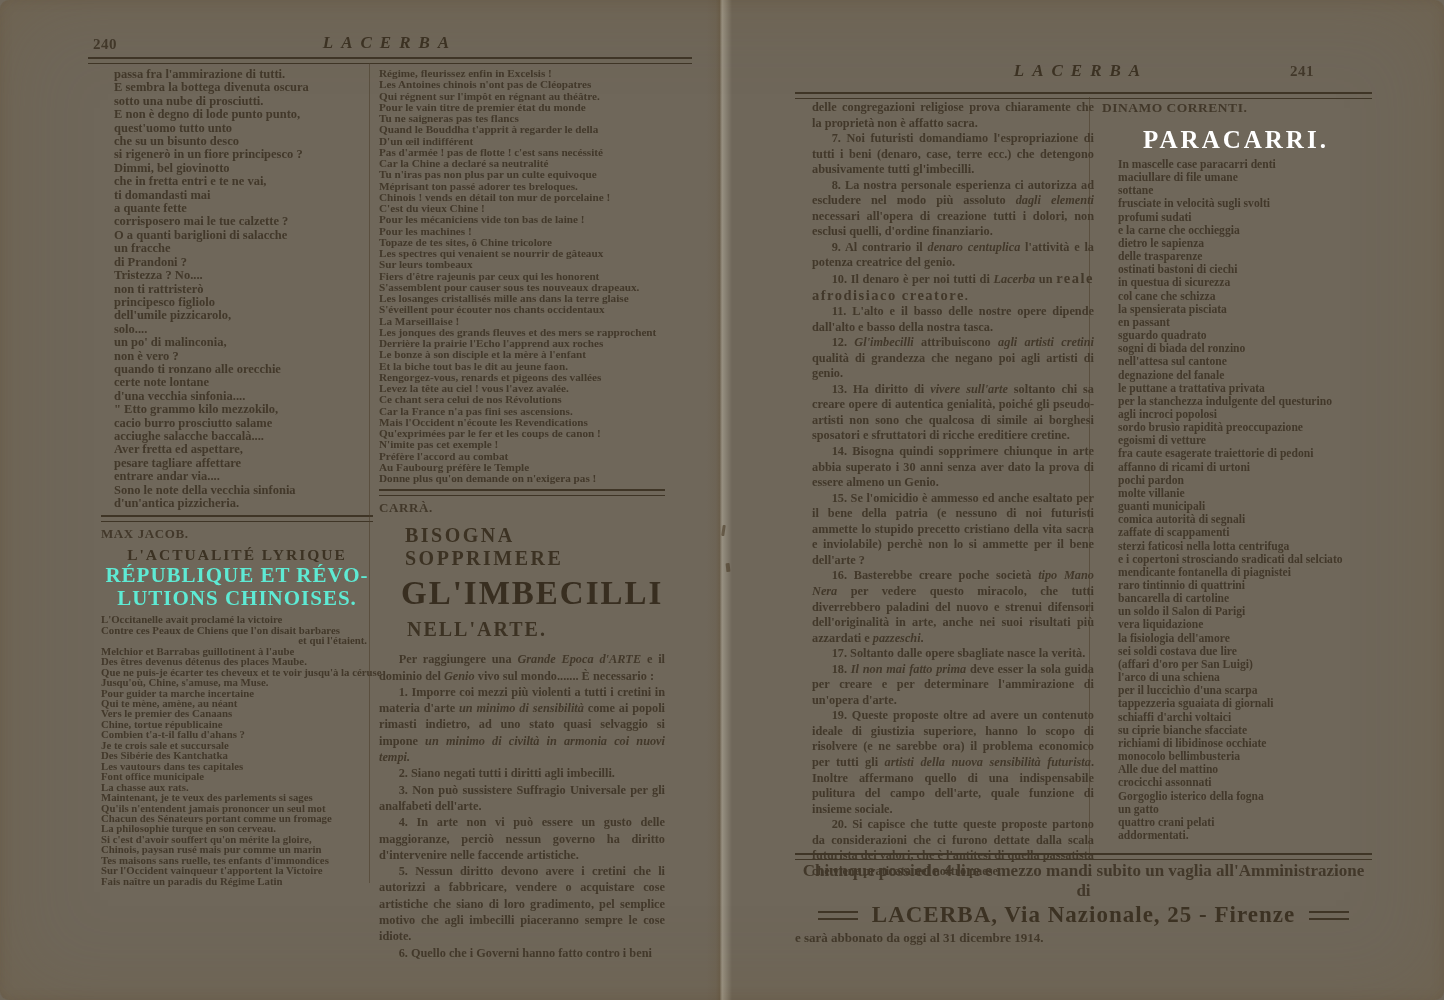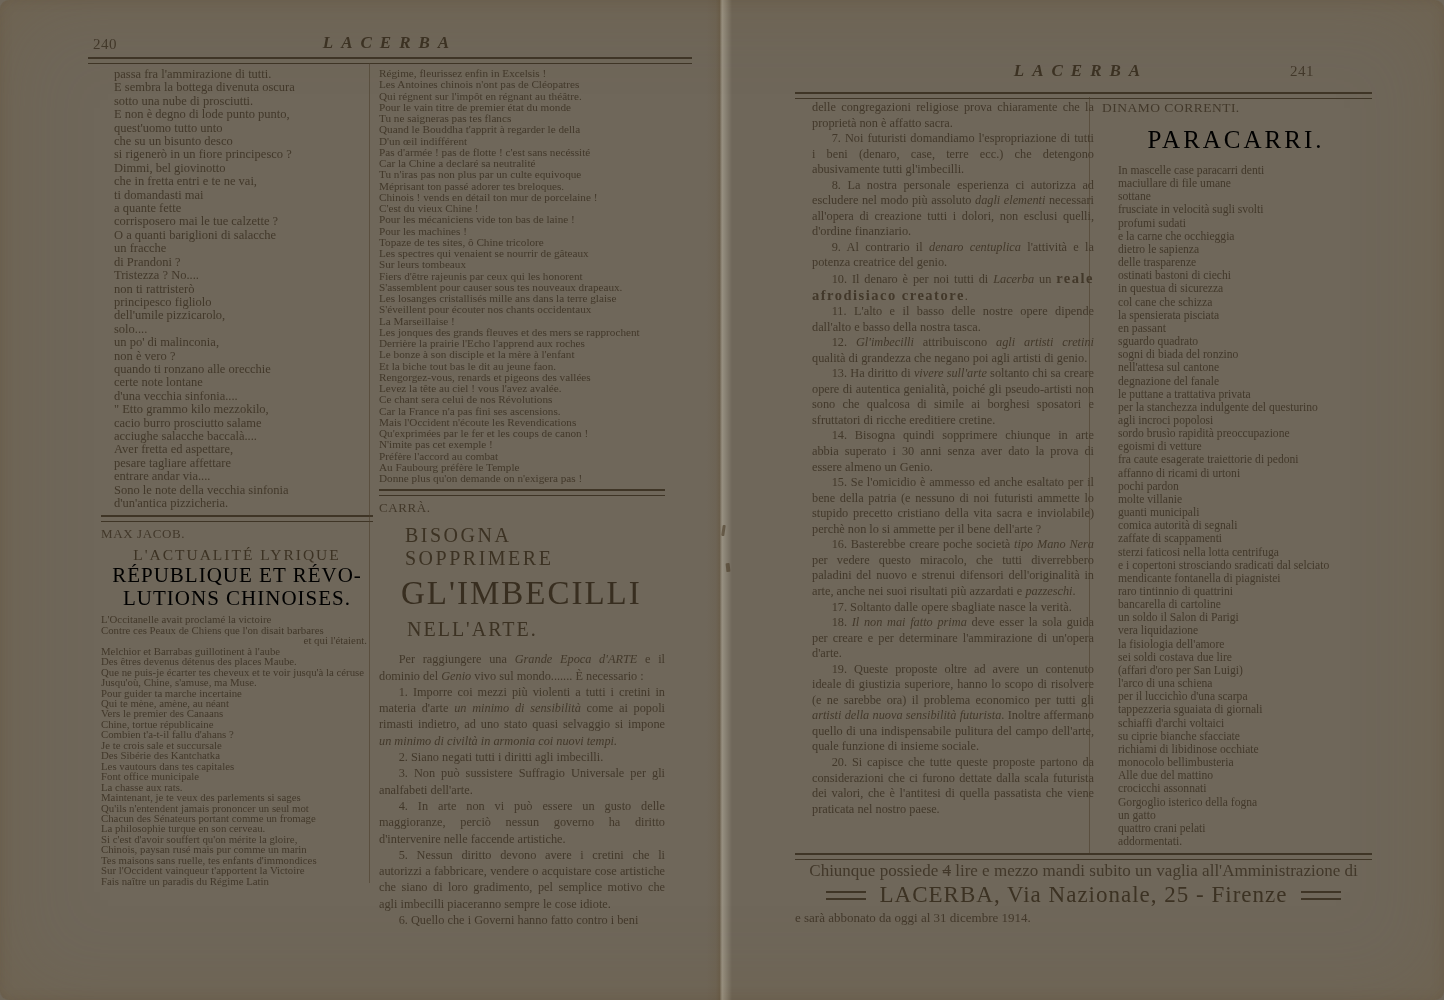--- a/index.html
+++ b/index.html
@@ -23,21 +23,21 @@
     border-radius:9px;
     box-shadow: inset 0 0 90px rgba(110,88,55,.30), inset 0 0 12px rgba(90,70,45,.28);
   }
   .crease{
     position:absolute;left:706px;top:0;width:26px;height:1000px;
     background:linear-gradient(90deg, rgba(0,0,0,0) 0%, rgba(92,72,42,.10) 38%, rgba(92,72,42,.30) 52%, rgba(255,250,230,.28) 62%, rgba(0,0,0,0) 100%);
   }
   .speck{position:absolute;background:#4a3c26;opacity:.62;border-radius:1px;}
   .speck.s1{left:722px;top:525px;width:3px;height:11px;transform:rotate(8deg);}
   .speck.s2{left:726px;top:563px;width:4px;height:9px;transform:rotate(-6deg);}
-  .abs{position:absolute;}
+  .abs{position:absolute;font-weight:bold;}
 
   .pgnum{font-size:15px;letter-spacing:.5px;}
   .masthead{
     text-align:center;font-style:italic;font-weight:bold;
     font-size:17px;letter-spacing:8px;color:#3c3223;
   }
   .hrule{
     height:4px;
     border-top:2.5px solid #3f3526;
     border-bottom:1px solid #3f3526;
@@ -47,38 +47,38 @@
 
   
   .poem{white-space:nowrap;}
   .poem-it{font-size:12.5px;line-height:13.4px;padding-left:13px;}
   .poem-fr{font-size:10.8px;line-height:10.45px;margin-top:4px;}
   .poem-fr2{font-size:11.2px;line-height:11.25px;}
   .poem .r{display:block;text-align:right;padding-right:6px;}
 
   .author{font-size:13px;letter-spacing:.6px;margin-top:3px;}
   .sub-title{text-align:center;font-size:15.5px;letter-spacing:2px;margin-top:4px;color:#3c3223;}
-  .big-title{text-align:center;font-size:21px;letter-spacing:1px;line-height:23px;color:#000000;}
+  .big-title{text-align:center;font-size:21px;letter-spacing:1px;line-height:23px;color:#5eead4;}
 
   .t1{font-size:20px;letter-spacing:2.5px;margin:8px 0 0 26px;color:#3c3223;}
   .t2{font-size:33px;letter-spacing:2px;margin:5px 0 0 22px;color:#382e20;}
   .t3{font-size:20px;letter-spacing:2px;margin:6px 0 0 28px;color:#3c3223;}
 
   .flow-c2{font-size:12.3px;line-height:16.3px;}
   .flow-c2 .para{margin:0;text-indent:1.6em;text-align:justify;}
   .intro{margin:10px 0 0 0 !important;}
 
   
   .flow-r{font-size:12.3px;line-height:15.55px;}
   .flow-r .cont{margin:0;text-align:justify;}
   .flow-r .para{margin:0;text-indent:1.6em;text-align:justify;}
   b.xl{font-size:14.5px;letter-spacing:1.5px;}
 
   .author2{font-size:13.5px;letter-spacing:.5px;}
-  .title-par{text-align:center;font-size:25px;letter-spacing:3px;margin:10px 0 10px 0;color:#000000;}
+  .title-par{text-align:center;font-size:25px;letter-spacing:3px;margin:10px 0 4px 0;color:#ffffff;}
   .poem-pc{font-size:11.6px;line-height:13.15px;padding-left:16px;}
 
   .footer-f1{text-align:center;font-size:17px;}
   .footer-row{display:flex;align-items:center;justify-content:center;gap:14px;margin-top:1px;}
   .footer-f2{font-size:23px;letter-spacing:1px;color:#3c3223;}
   .dash{width:40px;height:5px;border-top:2px solid #3f3526;border-bottom:2px solid #3f3526;}
   .footer-f3{font-size:13px;margin-top:2px;}
   .struck{text-decoration:line-through;}
 </style>
 </head>

